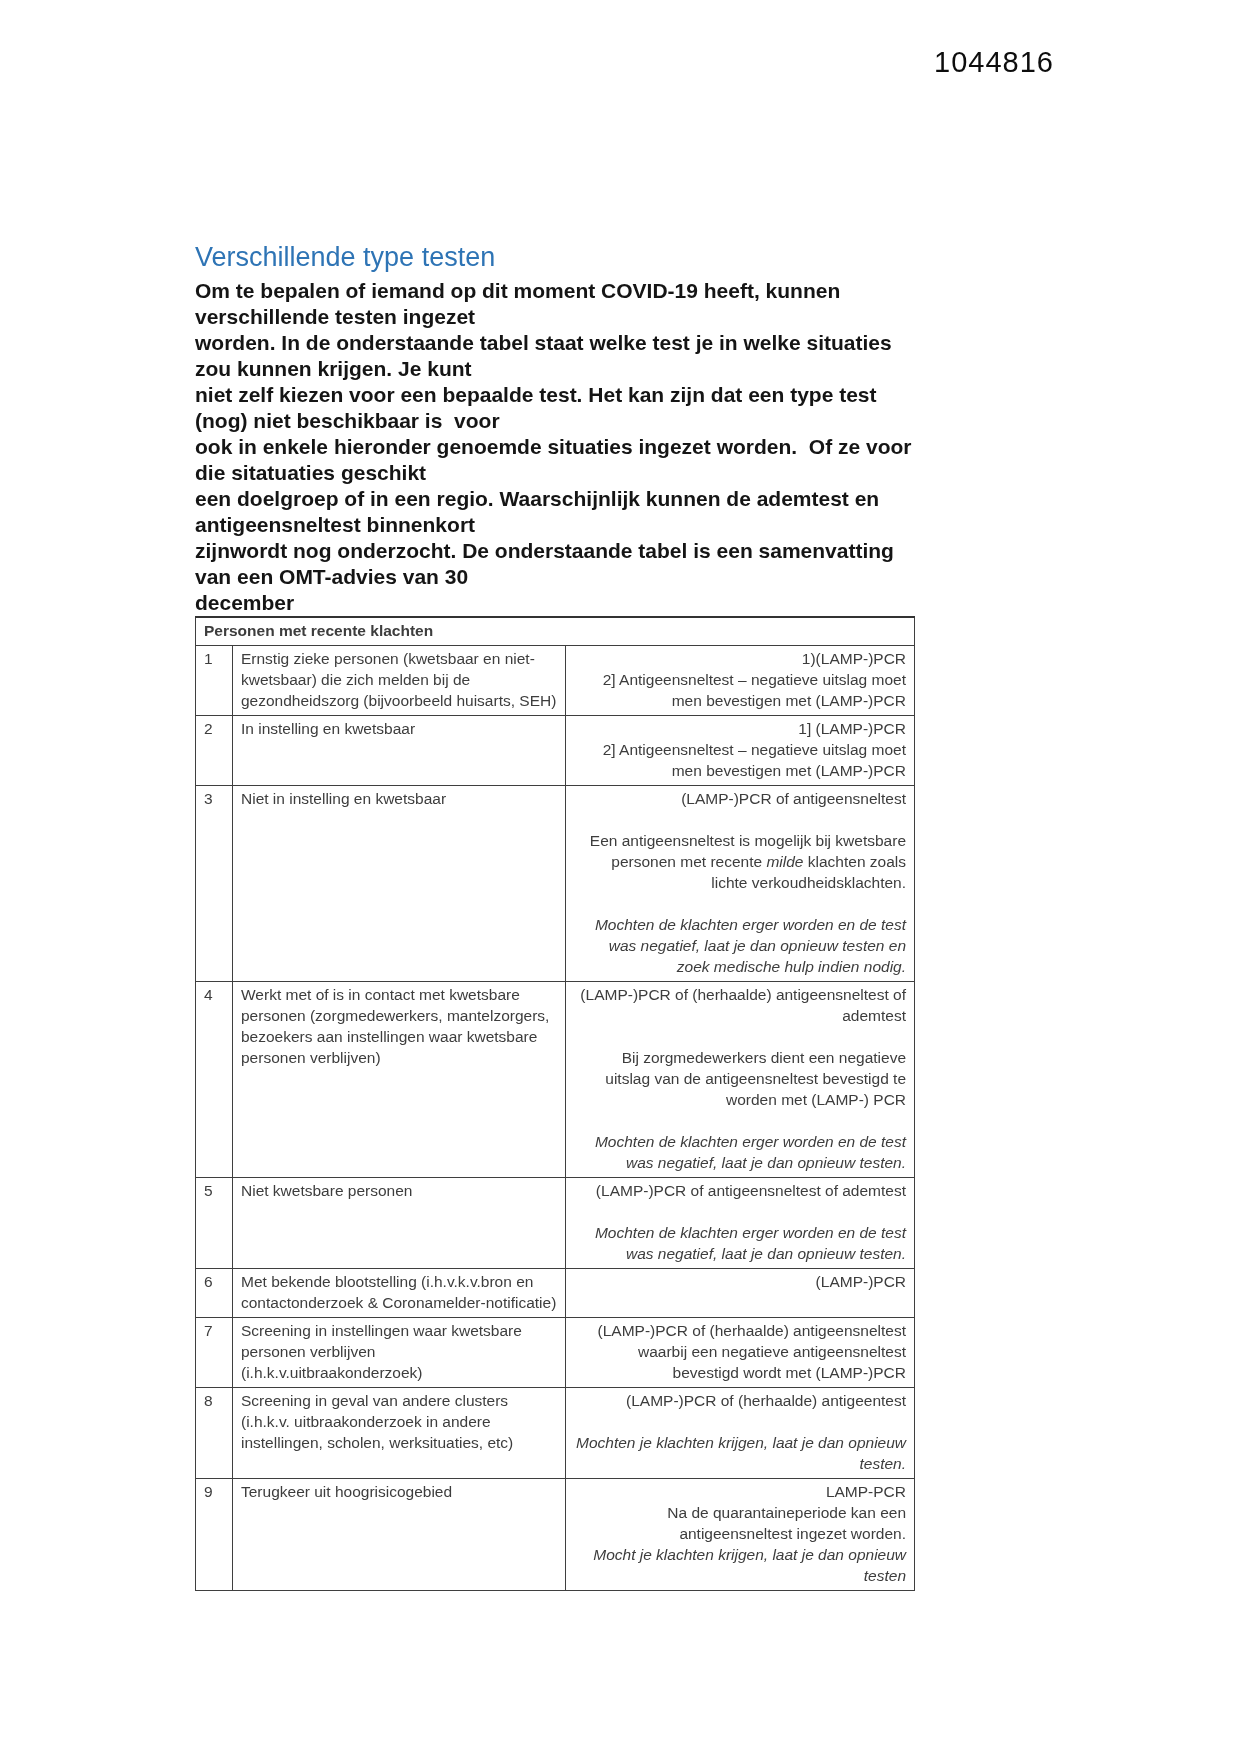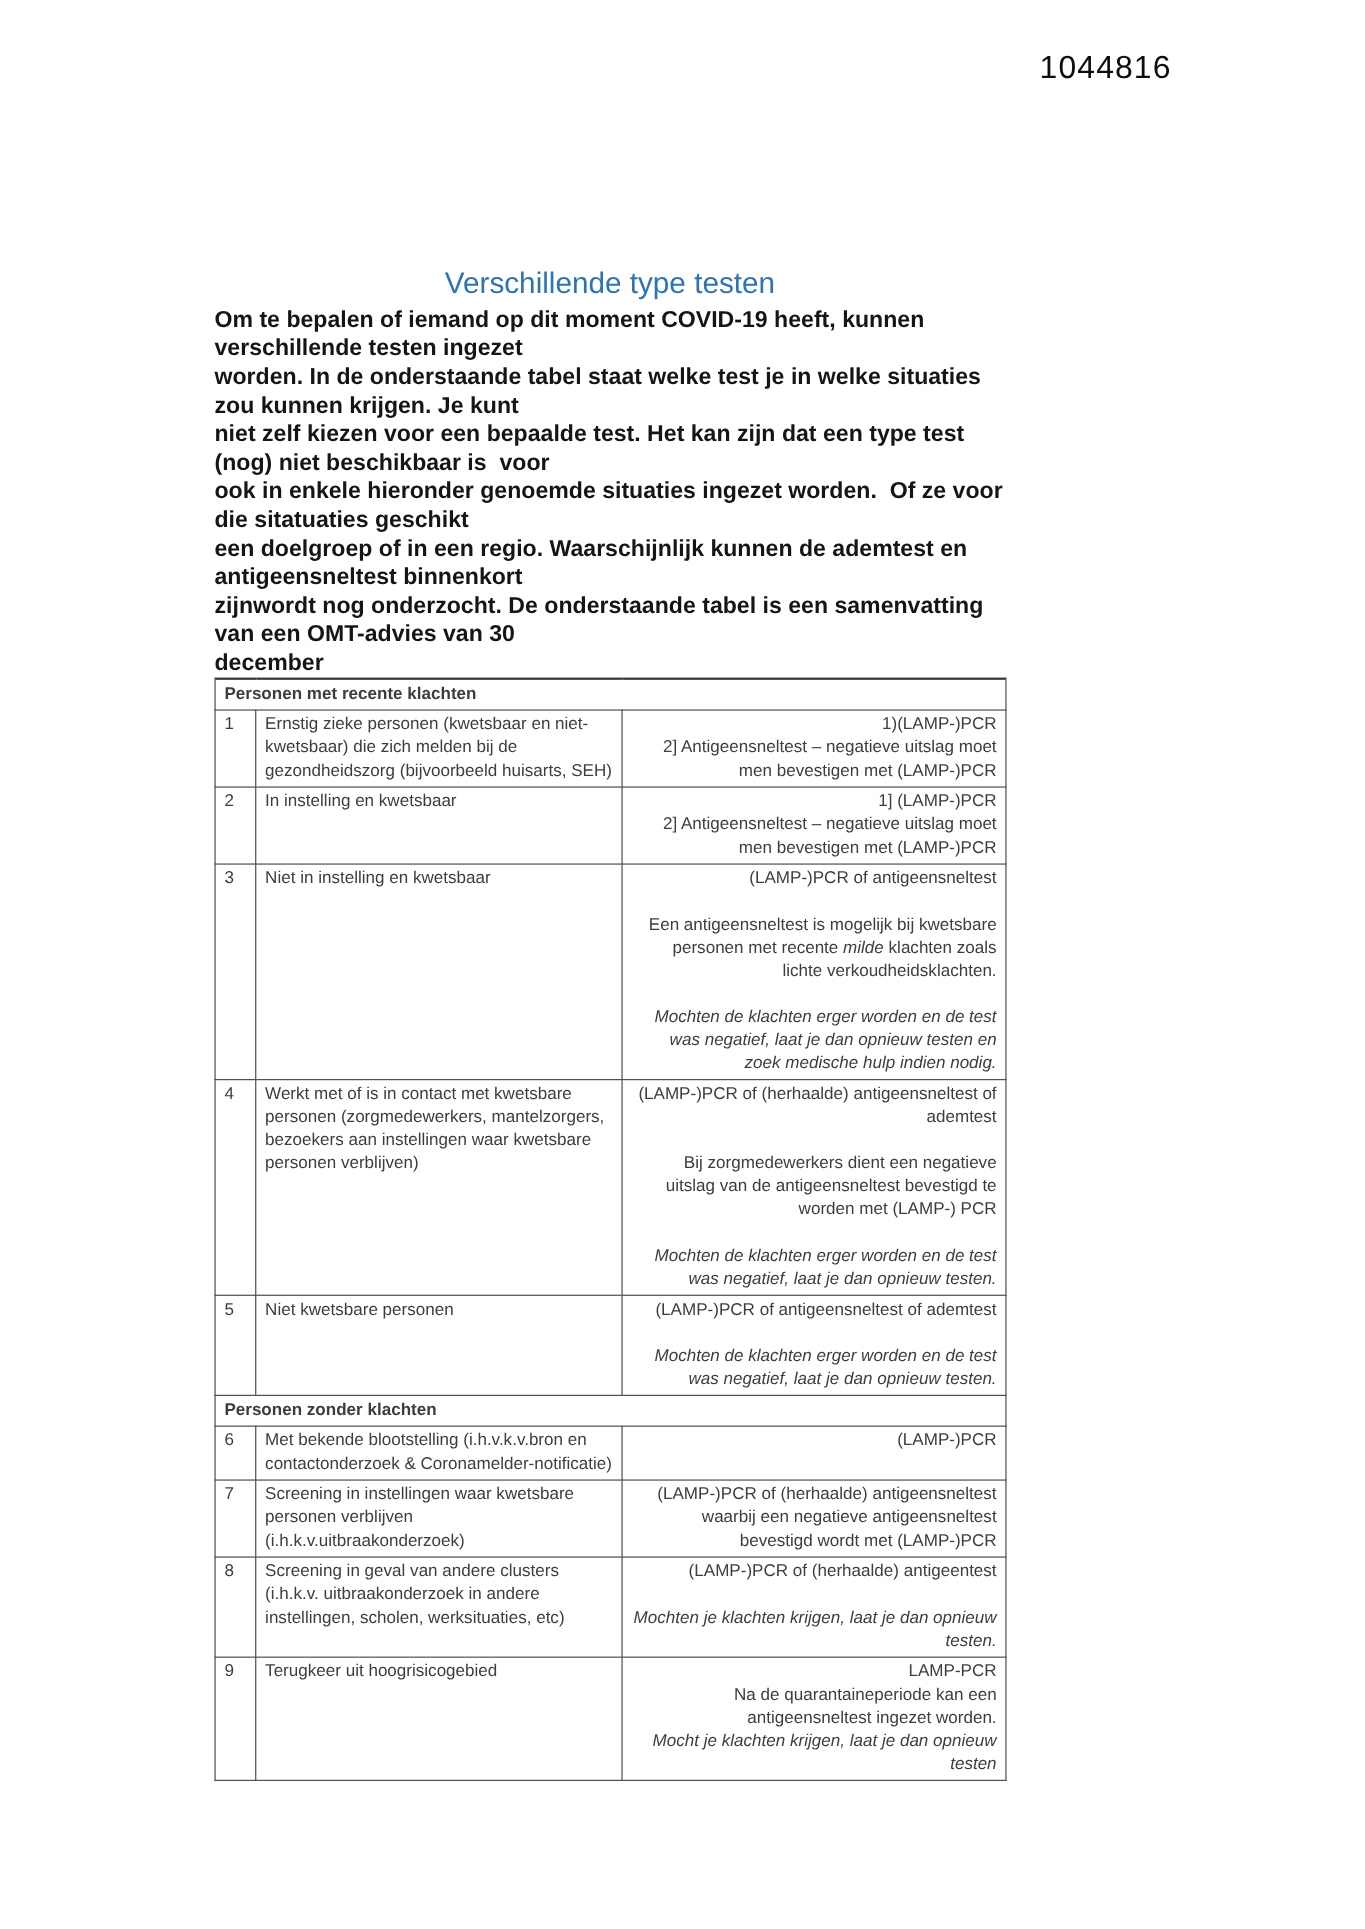--- a/index.html
+++ b/index.html
@@ -2,28 +2,27 @@
 <html><head>
 <meta charset="utf-8">
 <style>
   html,body { margin:0; padding:0; }
   body {
     width:1241px; height:1754px; background:#ffffff; position:relative;
     font-family:"Liberation Sans","DejaVu Sans",sans-serif;
     -webkit-font-smoothing:antialiased;
   }
   .page-number {
-    position:absolute; top:46px; right:176px;
+    position:absolute; top:46px; right:187px;
     font-size:29px; color:#0d0d0d; letter-spacing:1px;
   }
   .content { position:absolute; left:195px; top:242px; width:719px; }
   .doc-title {
     margin:0 0 6px 0; font-size:27px; font-weight:400; line-height:30px;
     color:#2E74B5;
-    text-align:center;
   }
   .intro-line {
     font-size:21px; line-height:26px; font-weight:bold; color:#151515;
     white-space:pre-wrap;
   }
   table.tests {
     border-collapse:collapse; table-layout:fixed; width:719px; 
     border:1px solid #3f3f3f; border-top:2px solid #333333;
   }
   table.tests td {
@@ -104,23 +103,20 @@
           </tr>
           <tr>
             <td class="num-cell">5</td>
             <td class="situation-cell">Niet kwetsbare personen</td>
             <td class="test-cell">
               <div class="para"><span class="">(LAMP-)PCR of antigeensneltest of ademtest</span></div>
               <div class="para gap"><span class="it">Mochten de klachten erger worden en de test was negatief, laat je dan opnieuw testen.</span></div>
             </td>
           </tr>
           <tr>
-            <td colspan="3" class="section-cell">Personen zonder klachten</td>
-          </tr>
-          <tr>
             <td class="num-cell">6</td>
             <td class="situation-cell">Met bekende blootstelling (i.h.v.k.v.bron en contactonderzoek &amp; Coronamelder-notificatie)</td>
             <td class="test-cell">
               <div class="para"><span class="">(LAMP-)PCR</span></div>
             </td>
           </tr>
           <tr>
             <td class="num-cell">7</td>
             <td class="situation-cell">Screening in instellingen waar kwetsbare personen verblijven (i.h.k.v.uitbraakonderzoek)</td>
             <td class="test-cell">

